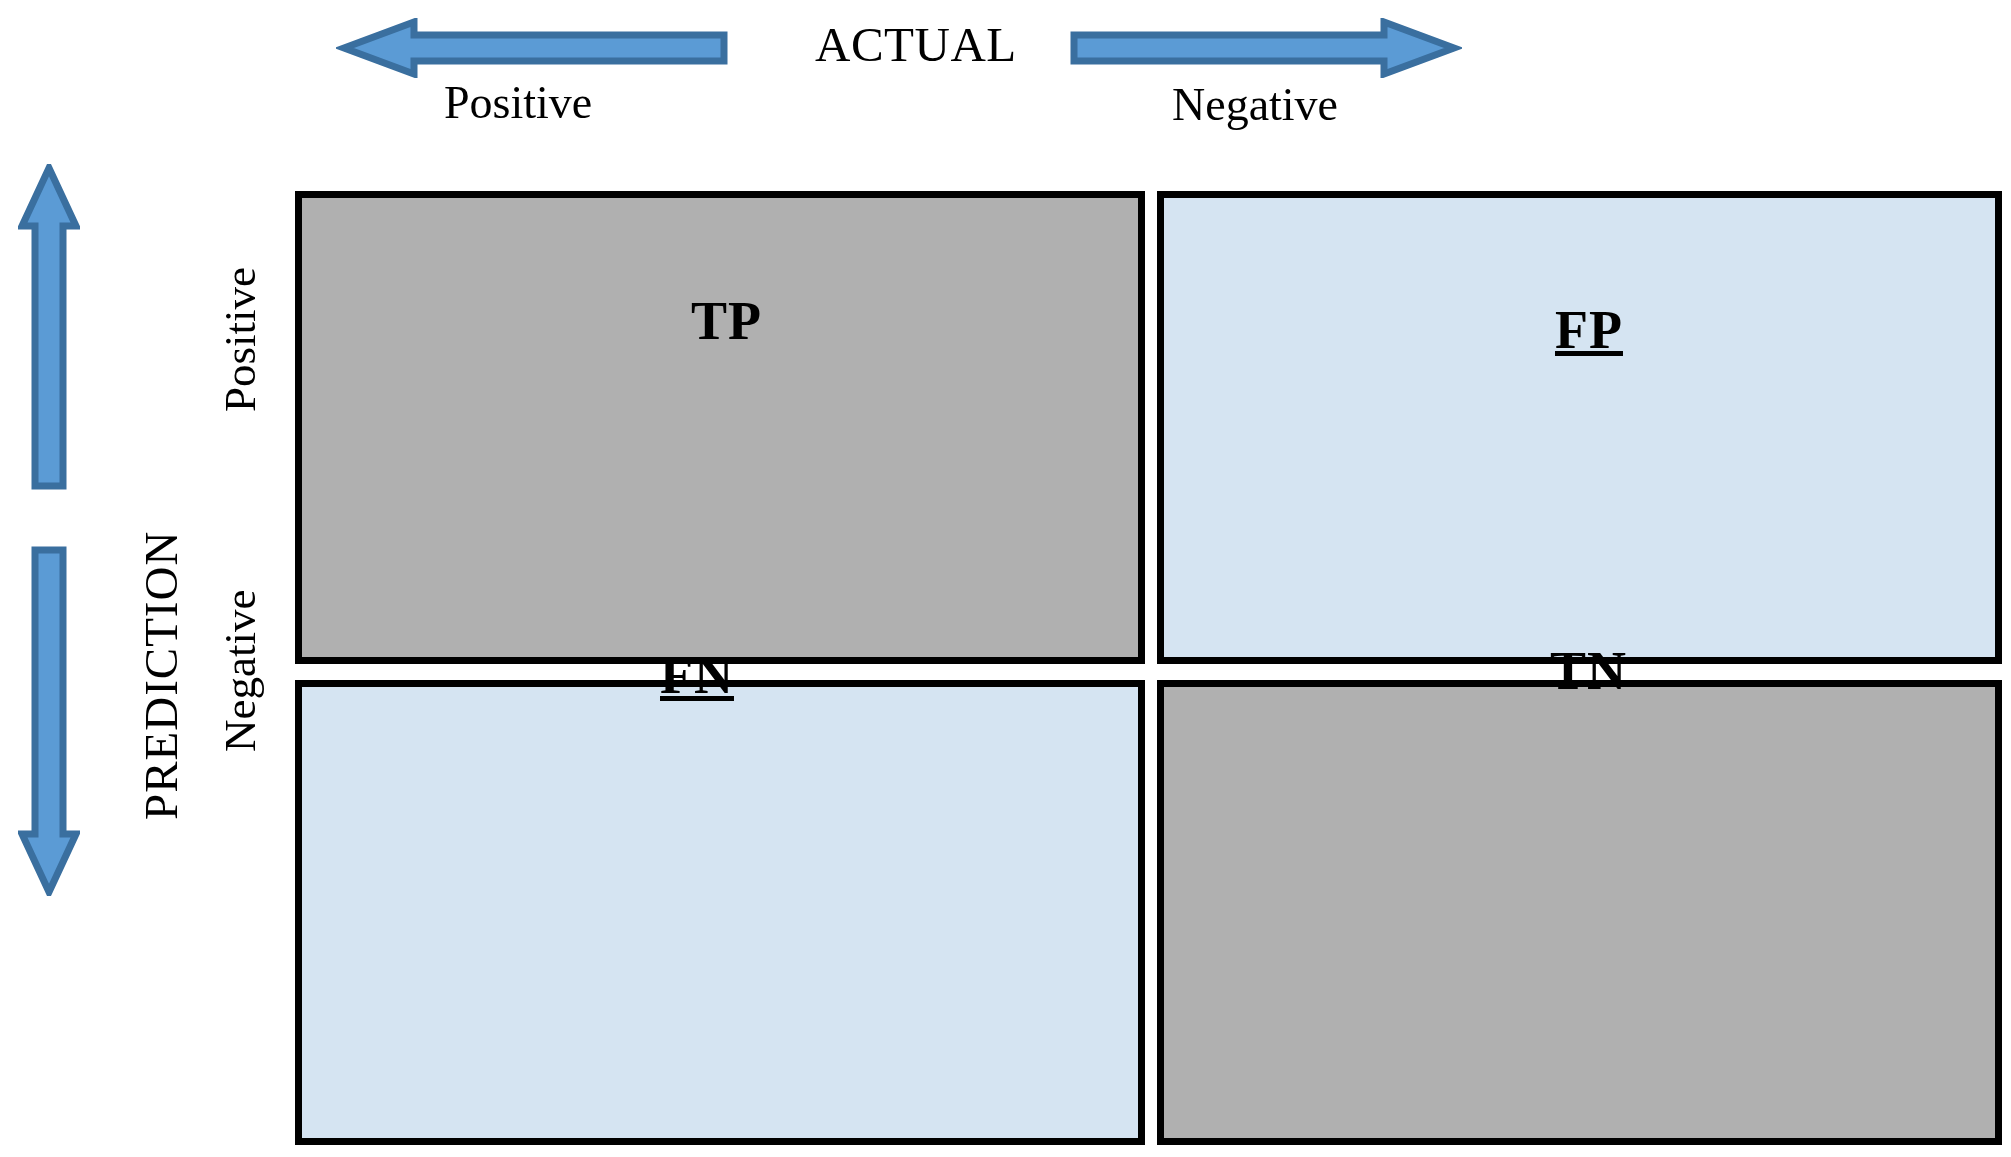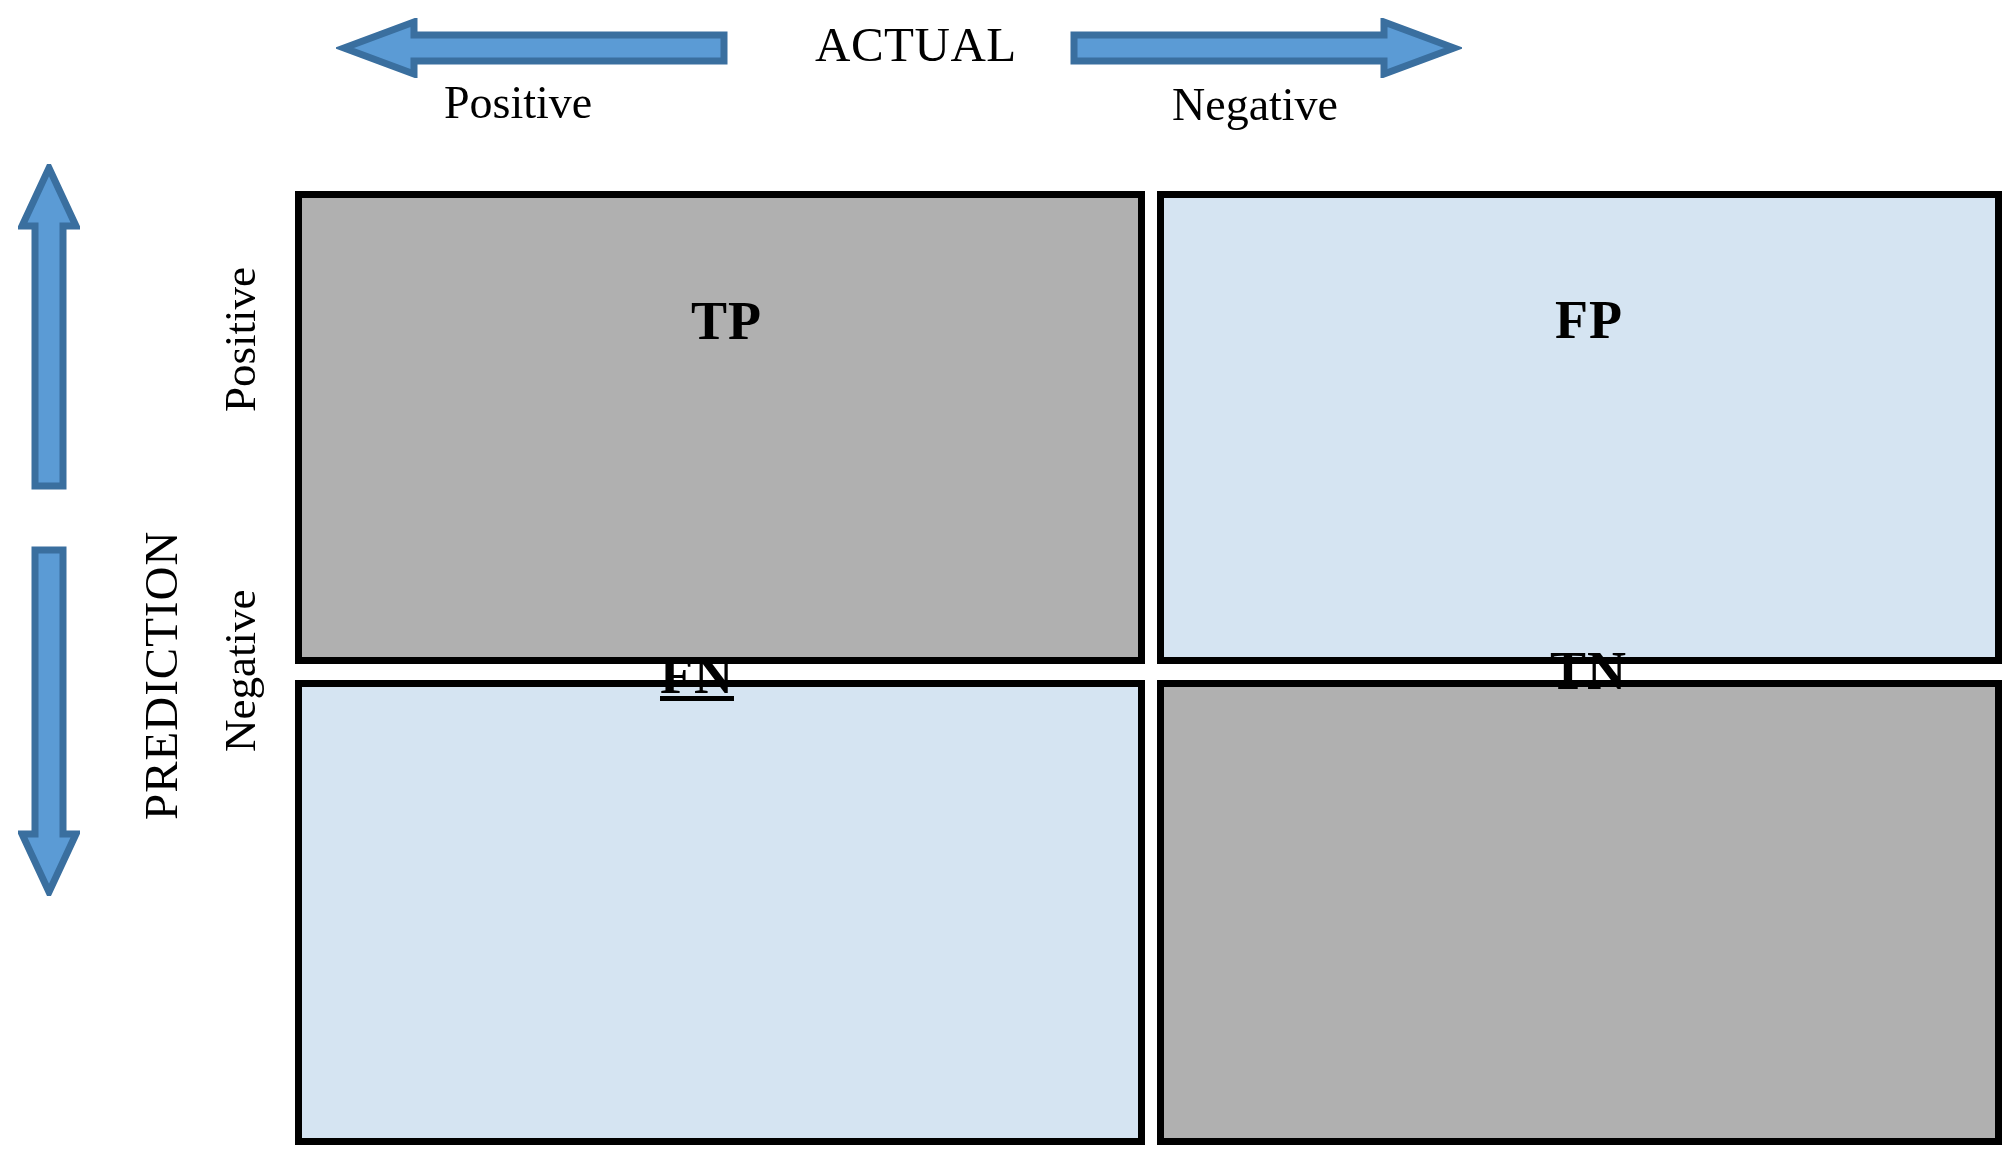--- a/index.html
+++ b/index.html
@@ -100,21 +100,21 @@
   <div class="rot-label rot-title" style="left:138px; top:820px; transform: rotate(-90deg);">PREDICTION</div>
 
   <div class="rot-label rot-sub" style="left:218px; top:412px; transform: rotate(-90deg);">Positive</div>
 
   <div class="rot-label rot-sub" style="left:218px; top:752px; transform: rotate(-90deg);">Negative</div>
 
   <div class="cell cell-gray" style="left:295px; top:191px; width:850px; height:473px;"></div>
   <div class="cell-label" style="left:683px; top:294px;margin-left:8px;">TP</div>
 
   <div class="cell cell-blue" style="left:1157px; top:191px; width:845px; height:473px;"></div>
-  <div class="cell-label" style="left:1555px; top:293px;">FP</div>
+  <div class="cell-label" style="left:1555px; top:303px;text-decoration:underline;">FP</div>
 
   <div class="cell cell-blue" style="left:295px; top:680px; width:850px; height:465px;"></div>
   <div class="cell-label" style="left:660px; top:648px;text-decoration:underline;">FN</div>
 
   <div class="cell cell-gray" style="left:1157px; top:680px; width:845px; height:465px;"></div>
   <div class="cell-label" style="left:1550px; top:644px;">TN</div>
 
 </div>
 
 </body></html>

